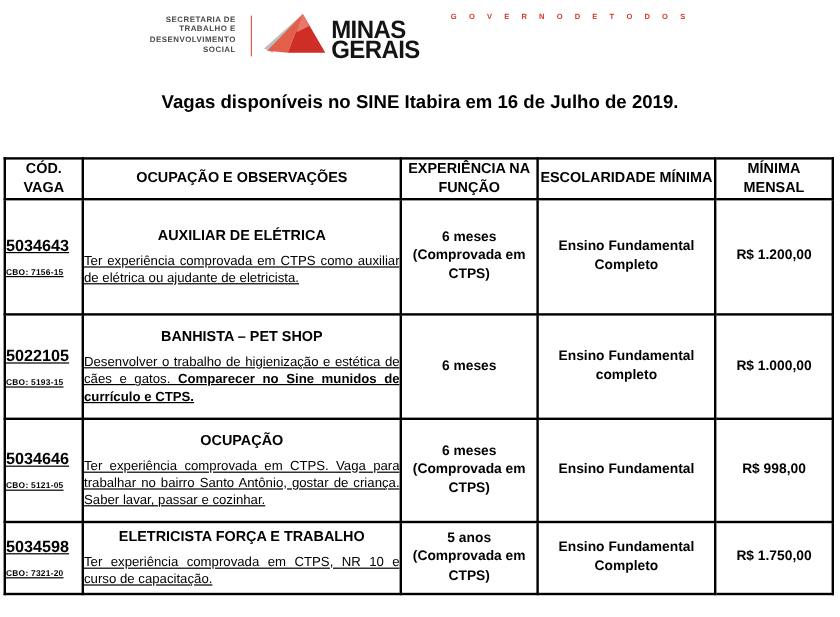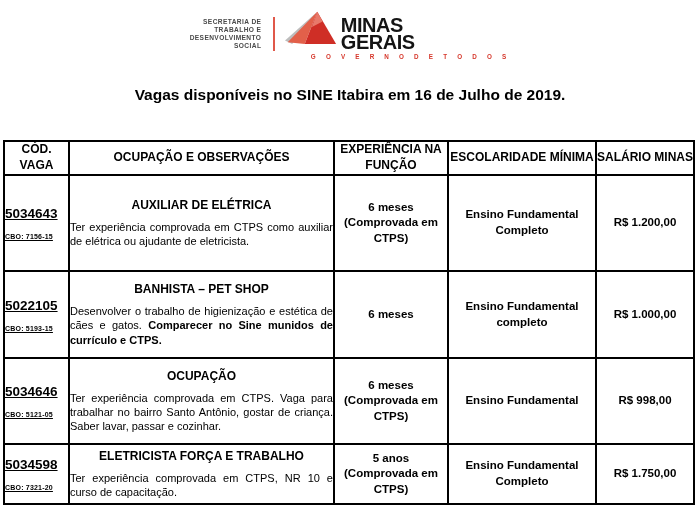--- a/index.html
+++ b/index.html
@@ -33,21 +33,21 @@
     white-space: pre-line;
   }
   .logo-divider {
     width: 1.5px;
     height: 34px;
     background: #e0584a;
     margin: 0 10px 0 12px;
   }
   .brand {
     display: flex;
-    flex-direction: column;
+    flex-direction: row;
   }
   .brand-top {
     display: flex;
     align-items: flex-end;
   }
   .brand-triangle { margin-right: 4px; }
   .brand-name {
     font-weight: bold;
     font-size: 20px;
     line-height: 0.82;
@@ -118,20 +118,21 @@
   .occ-title {
     text-align: center;
     font-size: 12px;
     font-weight: bold;
     margin-bottom: 8px;
   }
   .occ-desc {
     font-size: 11px;
     line-height: 1.3;
     text-align: justify;
+    text-decoration: underline;
   }
   .occ-desc .bold-part { font-weight: bold; }
   td.cell-center {
     text-align: center;
     font-size: 11.5px;
     font-weight: bold;
     line-height: 1.35;
     white-space: pre-line;
     padding: 2px 4px;
   }
@@ -175,21 +176,21 @@
     <col style="width:114px">
     <col style="width:148px">
     <col style="width:98px">
   </colgroup>
   <tbody>
     <tr class="head-row">
       <th class="col-head">CÓD. VAGA</th>
       <th class="col-head">OCUPAÇÃO E OBSERVAÇÕES</th>
       <th class="col-head">EXPERIÊNCIA NA FUNÇÃO</th>
       <th class="col-head">ESCOLARIDADE MÍNIMA</th>
-      <th class="col-head">SALÁRIO MINAS</th>
+      <th class="col-head">MÍNIMA MENSAL</th>
     </tr>
 
     <tr class="row-0">
       <td class="cell-code">
         <div class="code-number">5034643</div>
         <div class="cbo">CBO: 7156-15</div>
       </td>
       <td class="cell-occ">
         <div class="occ-title">AUXILIAR DE ELÉTRICA</div>
         <div class="occ-desc"><span>Ter experiência comprovada em CTPS como auxiliar de elétrica ou ajudante de eletricista.</span><span class="bold-part"></span></div>

